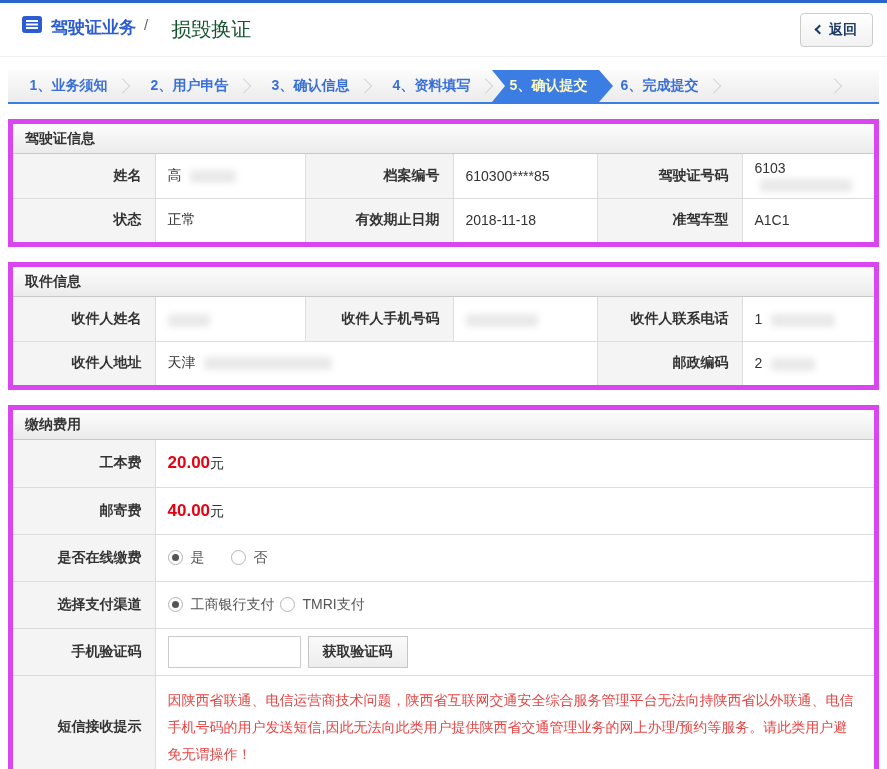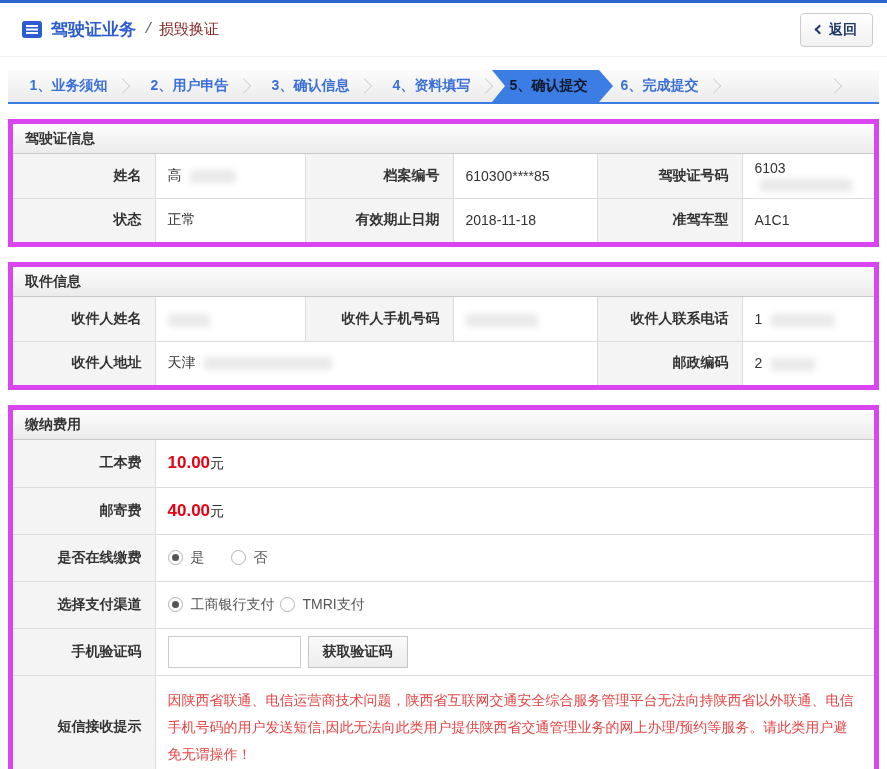--- a/index.html
+++ b/index.html
@@ -7,39 +7,39 @@
   body {
     width:887px; height:769px; overflow:hidden;
     font-family:"Liberation Sans","DejaVu Sans",sans-serif;
     font-size:14px; color:#333; background:#fff;
   }
   
   .topline { height:3px; background:#2b64cc; }
   
   .header { height:54px; display:flex; align-items:center; justify-content:space-between;
             padding:0 14px 0 22px; border-bottom:1px solid #f0f0f0; }
-  .title-wrap { display:flex; align-items:center;font-family:Liberation Mono, monospace; }
+  .title-wrap { display:flex; align-items:flex-start; }
   .title-icon { width:20px; height:17px; margin-right:9px; }
   .page-title { color:#2b5cd1; font-size:17px; font-weight:bold; }
   .title-div { color:#666; font-size:15px; margin:0 6px 0 8px; }
-  .page-subtitle { color:#7f1d1d; font-size:15px; }
+  .page-subtitle { color:#14532d; font-size:20px;margin-left:17px; }
   .back-btn { display:inline-flex; align-items:center; gap:6px; cursor:pointer;
               border:1px solid #ccc; border-radius:4px; background:linear-gradient(#ffffff,#f1f1f1);
               color:#1f3a68; font-weight:bold; font-size:14px; padding:7px 15px; }
   .chev-left { width:7px; height:7px; border-left:2px solid #1f3a68; border-bottom:2px solid #1f3a68;
                transform:rotate(45deg); display:inline-block; }
   
   .steps { margin:13px 8px 0; height:34px; display:flex;
            background:linear-gradient(#fcfcfc,#ebebeb); border-bottom:2px solid #3b7de2; }
   .step { flex:0 0 121px; position:relative; display:flex; align-items:center; justify-content:center;
           color:#3a6fd8; font-weight:bold; font-size:14px; cursor:default; }
   .step .sep { position:absolute; right:1px; top:50%; width:11px; height:11px;
                border-top:1px solid #d5d5d5; border-right:1px solid #d5d5d5;
                transform:translateY(-50%) rotate(45deg); }
-  .step.on { background:#3b7de2; color:#0f172a; z-index:2; margin-right:-14px; padding-right:8px;
+  .step.on { background:#3b7de2; color:#fef9c3; z-index:2; margin-right:-14px; padding-right:8px;
              clip-path:polygon(0 0, calc(100% - 14px) 0, 100% 50%, calc(100% - 14px) 100%, 0 100%, 13px 50%); }
   .step.filler { cursor:default; }
   .step.rest { flex:1 1 auto; }
   
   .section { margin:15px 8px 0; border:5px solid #d946ef; }
   .section-title { height:30px; line-height:29px; padding:0 12px; font-weight:bold; color:#333;
                    background:linear-gradient(#fdfdfd,#ebebeb); border-bottom:1px solid #c9c9c9; font-size:14px; }
   table { border-collapse:collapse; table-layout:fixed; width:100%; }
   td { border:1px solid #dcdcdc; height:44px; font-size:14px; }
   tr:first-child td { border-top:none; }
@@ -207,21 +207,21 @@
   <div class="section-title">缴纳费用</div>
   <table class="pay">
     <colgroup>
         <col style="width:142px">
         <col>
       </colgroup>
     <tbody>
         <tr>
       <td class="lbl">工本费</td>
       <td class="val">
-        <span class="amount">10.00</span><span class="unit">元</span>
+        <span class="amount">20.00</span><span class="unit">元</span>
       </td>
     </tr>
     <tr>
       <td class="lbl">邮寄费</td>
       <td class="val">
         <span class="amount">40.00</span><span class="unit">元</span>
       </td>
     </tr>
     <tr style="height:42px">
       <td class="lbl">是否在线缴费</td>

